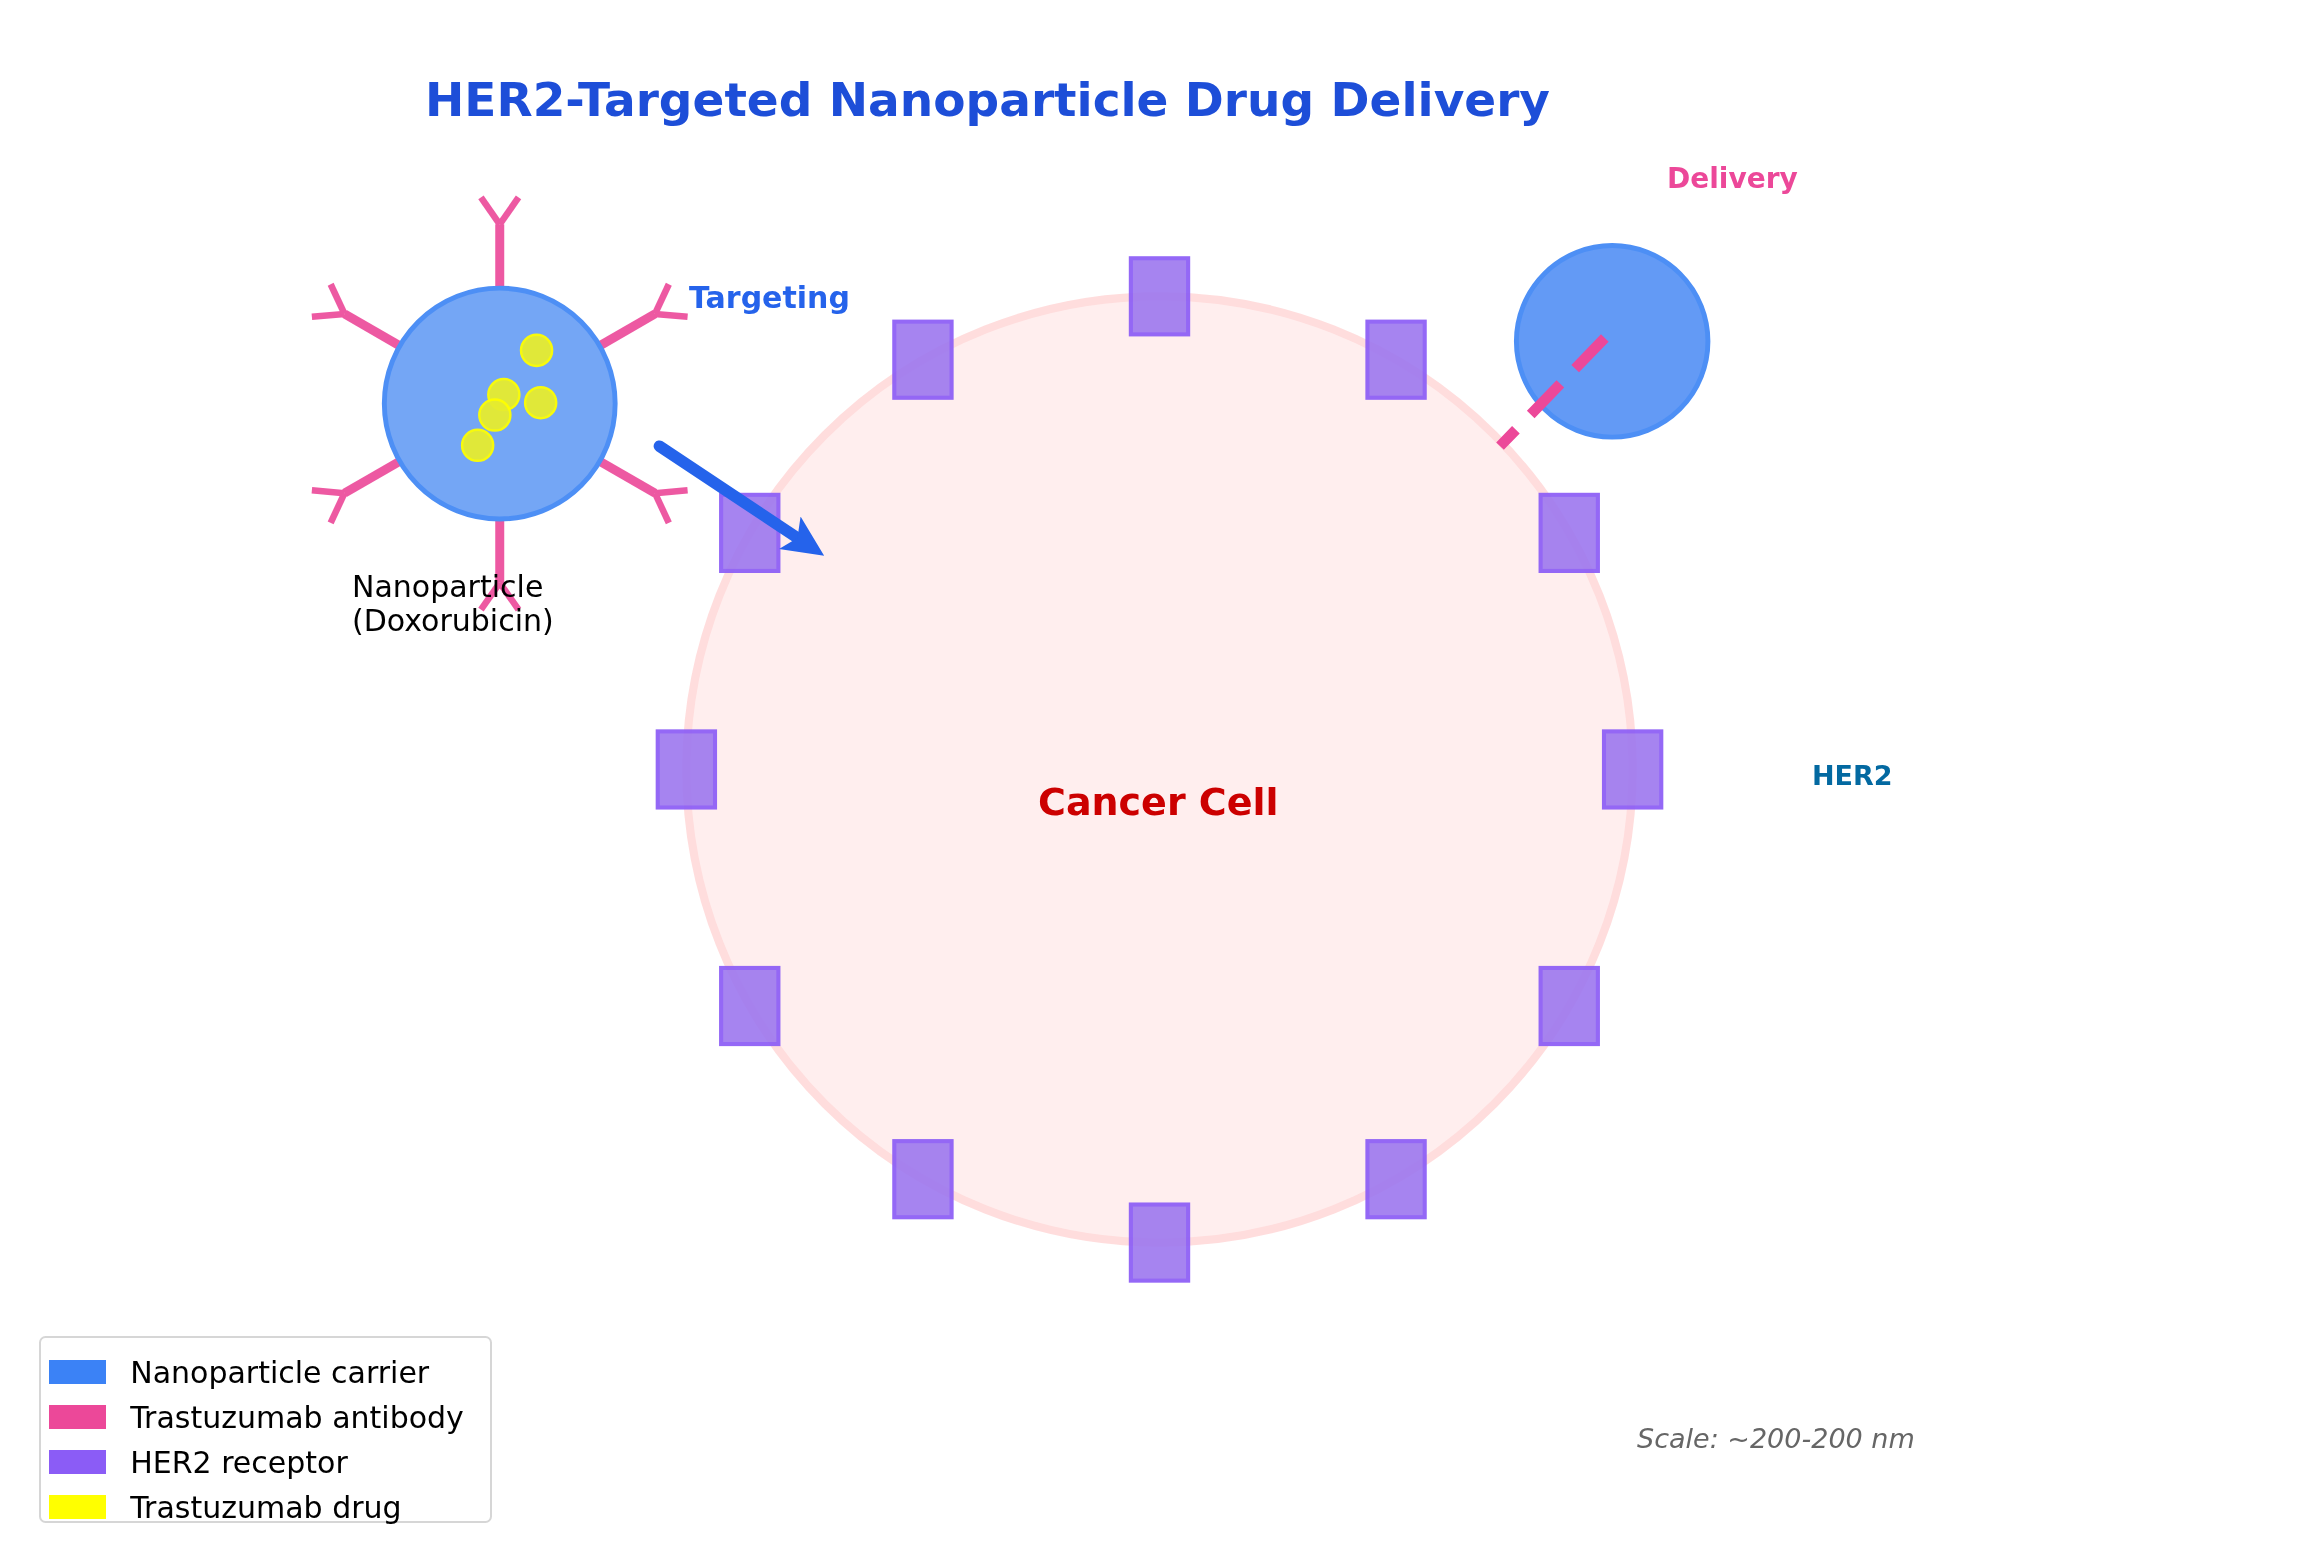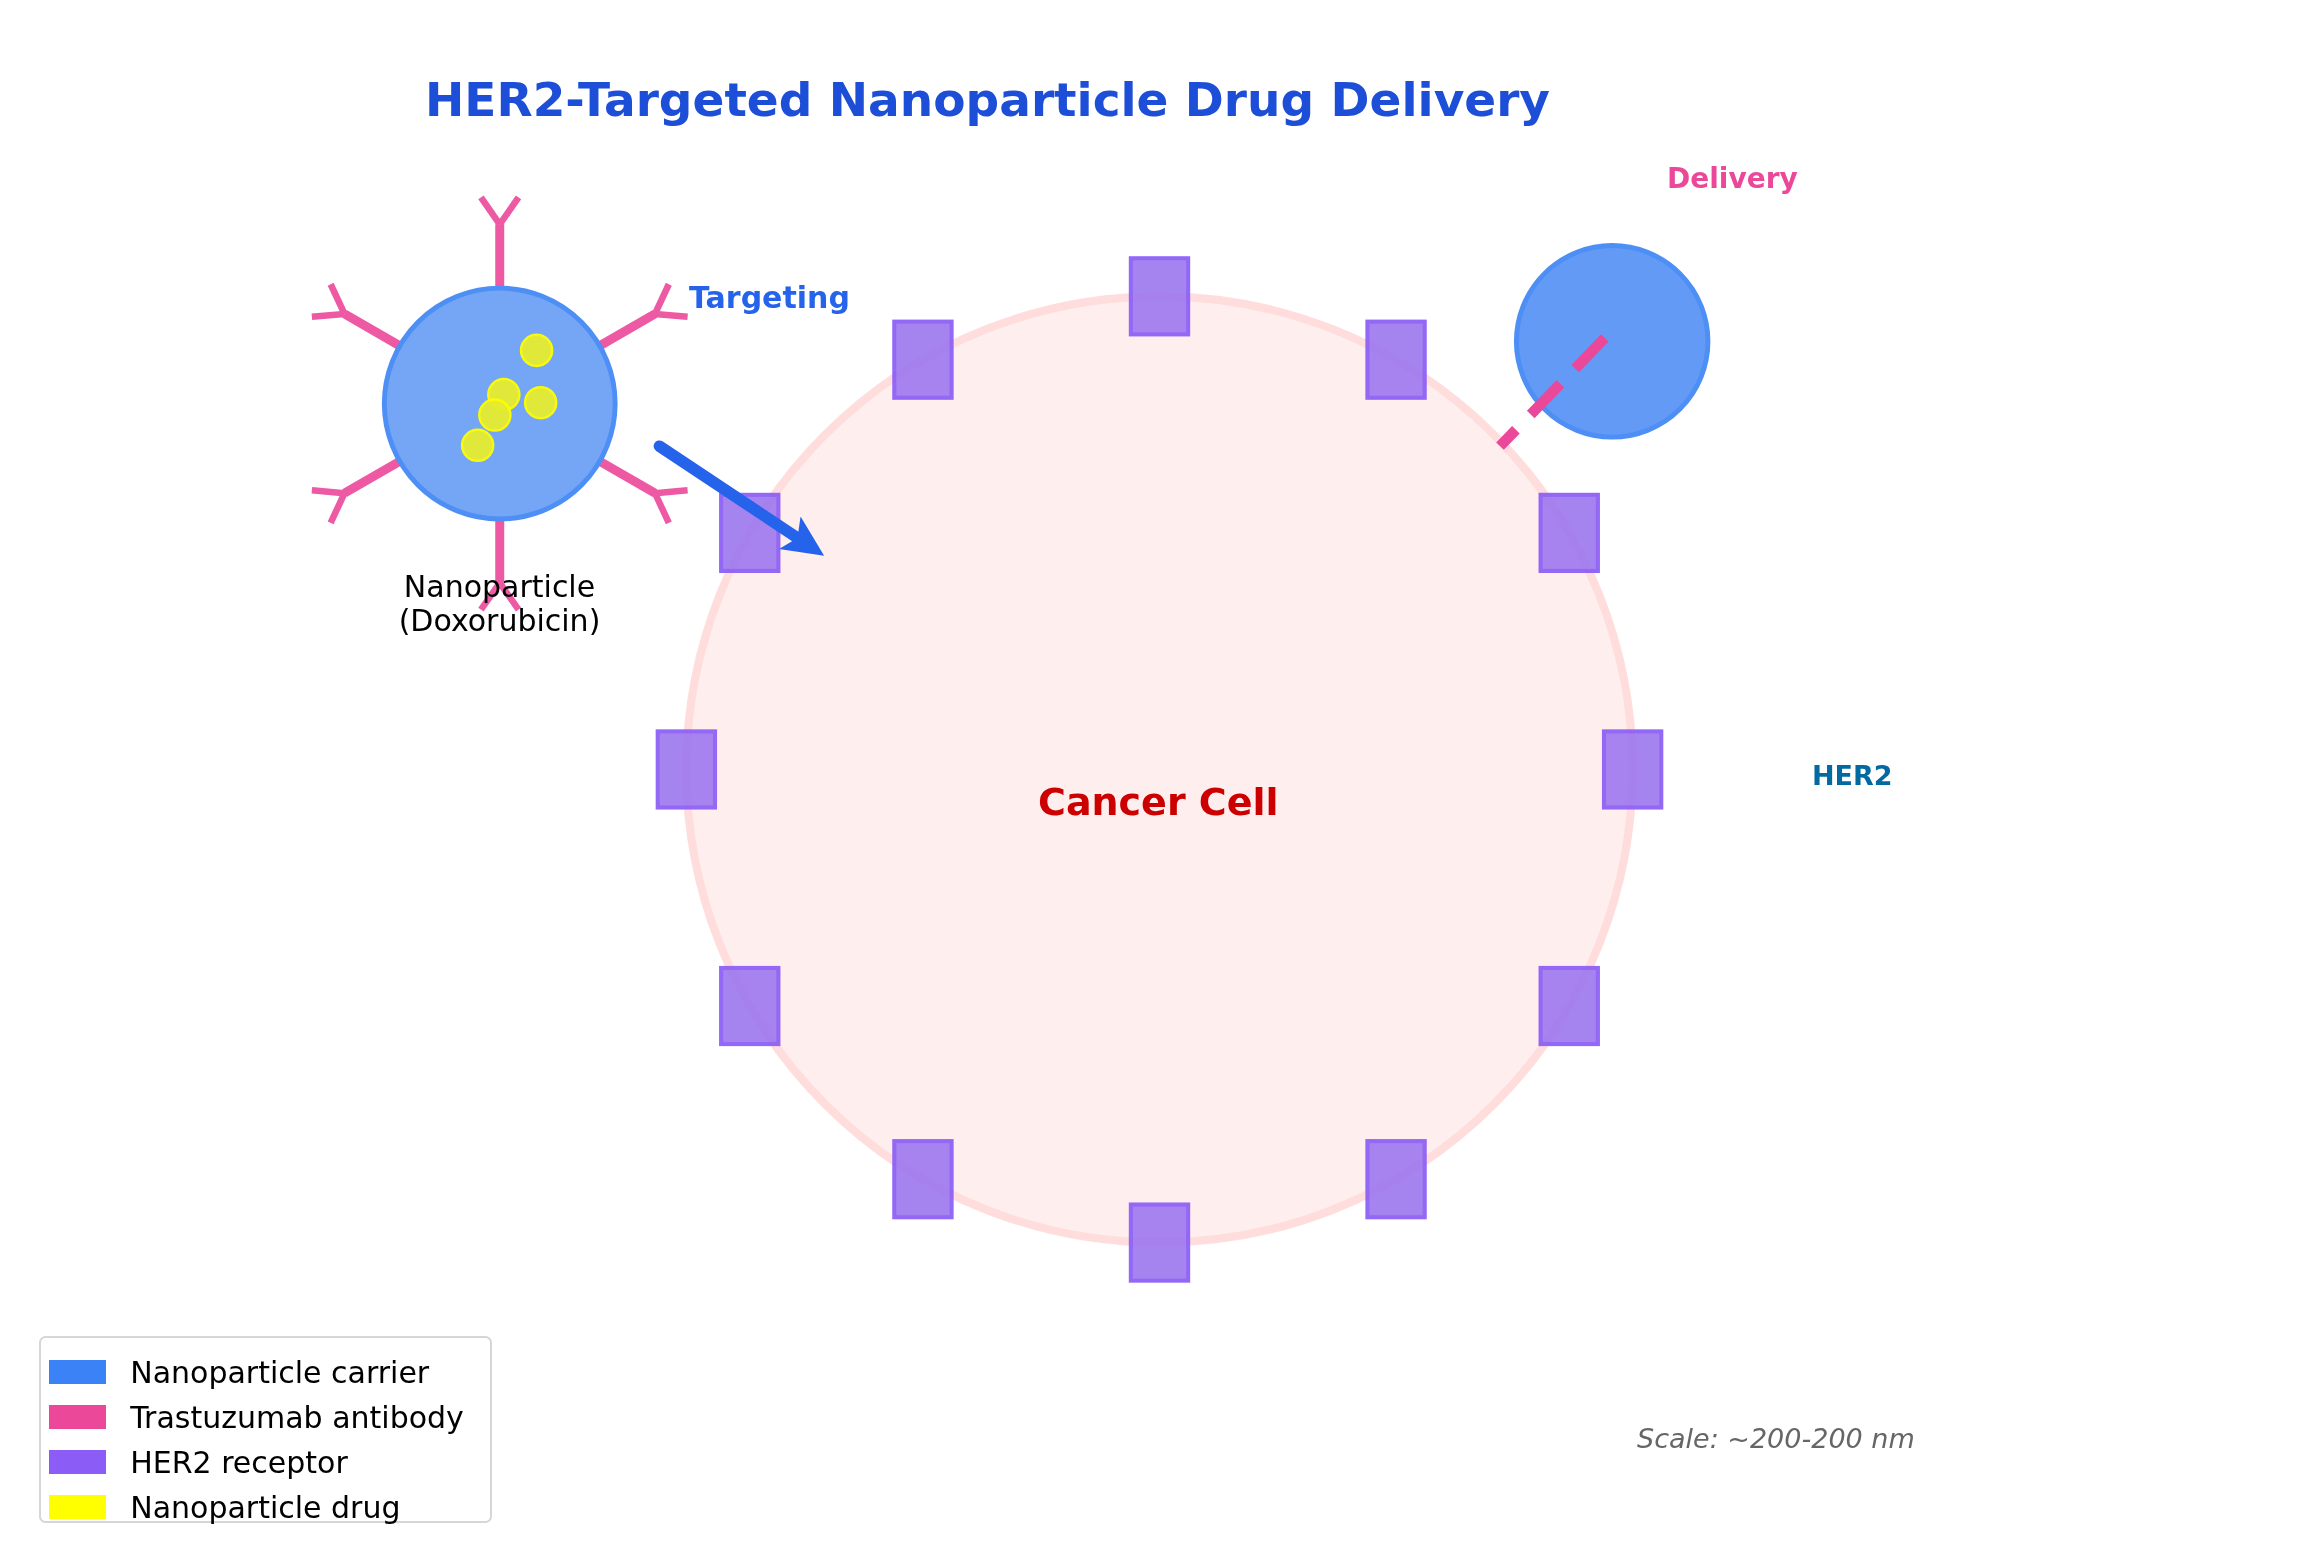--- a/index.html
+++ b/index.html
@@ -4,21 +4,21 @@
 <style>
   html, body { margin: 0; padding: 0; background: #ffffff; }
   body { width: 2319px; height: 1561px; position: relative; overflow: hidden; font-family: "DejaVu Sans", sans-serif; }
   #canvas { position: absolute; left: 0; top: 0; width: 2319px; height: 1561px; }
   .title { position: absolute; left: 0; width: 1975px; top: 72px; text-align: center; font-weight: bold; font-size: 47px; color: #1d4ed8; font-family: "DejaVu Sans", sans-serif; }
   .lbl { position: absolute; font-family: "DejaVu Sans", sans-serif; white-space: nowrap; }
   .lbl-targeting { left: 689px; top: 280px; font-size: 30px; font-weight: bold; color: #2563eb; }
   .lbl-binding { left: 1667px; top: 162px; font-size: 28px; font-weight: bold; color: #ec4899; }
   .lbl-her2 { left: 1812px; top: 760px; font-size: 27px; font-weight: bold; color: #0369a1; }
   .lbl-cell { left: 1038px; top: 748px; font-size: 38px; font-weight: bold; color: #cc0000; margin-top: 32px; }
-  .lbl-np { left: 352px; top: 570px; width: 295px; text-align: center; font-size: 30px; color: #000; line-height: 34px; }
+  .lbl-np { left: 352px; top: 570px; width: 295px; text-align: left; font-size: 30px; color: #000; line-height: 34px; }
   .lbl-scale { left: 1637px; top: 1423px; font-size: 27px; font-style: italic; color: #666666; }
   .legend { position: absolute; left: 39px; top: 1336px; width: 453px; height: 187px; border: 2.5px solid #d6d6d6; border-radius: 6.5px; background: #fff; box-sizing: border-box; padding: 11.5px 0 0 8.2px; }
   .legend-row { display: flex; align-items: center; height: 45px; }
   .swatch { width: 57px; height: 24.6px; margin-right: 24px; }
   .legend-text { font-size: 30px; color: #000; font-family: "DejaVu Sans", sans-serif; }
 </style>
 </head>
 <body>
 
 <svg id="canvas" width="2319" height="1561" viewBox="0 0 2832 1907" xmlns="http://www.w3.org/2000/svg">
@@ -111,16 +111,16 @@
   <div class="legend-row">
     <div class="swatch" style="background:#ec4899"></div>
     <span class="legend-text">Trastuzumab antibody</span>
   </div>
   <div class="legend-row">
     <div class="swatch" style="background:#8b5cf6"></div>
     <span class="legend-text">HER2 receptor</span>
   </div>
   <div class="legend-row">
     <div class="swatch" style="background:#ffff00"></div>
-    <span class="legend-text">Nanoparticle drug</span>
+    <span class="legend-text">Trastuzumab drug</span>
   </div>
 </div>
 
 
 </body></html>

